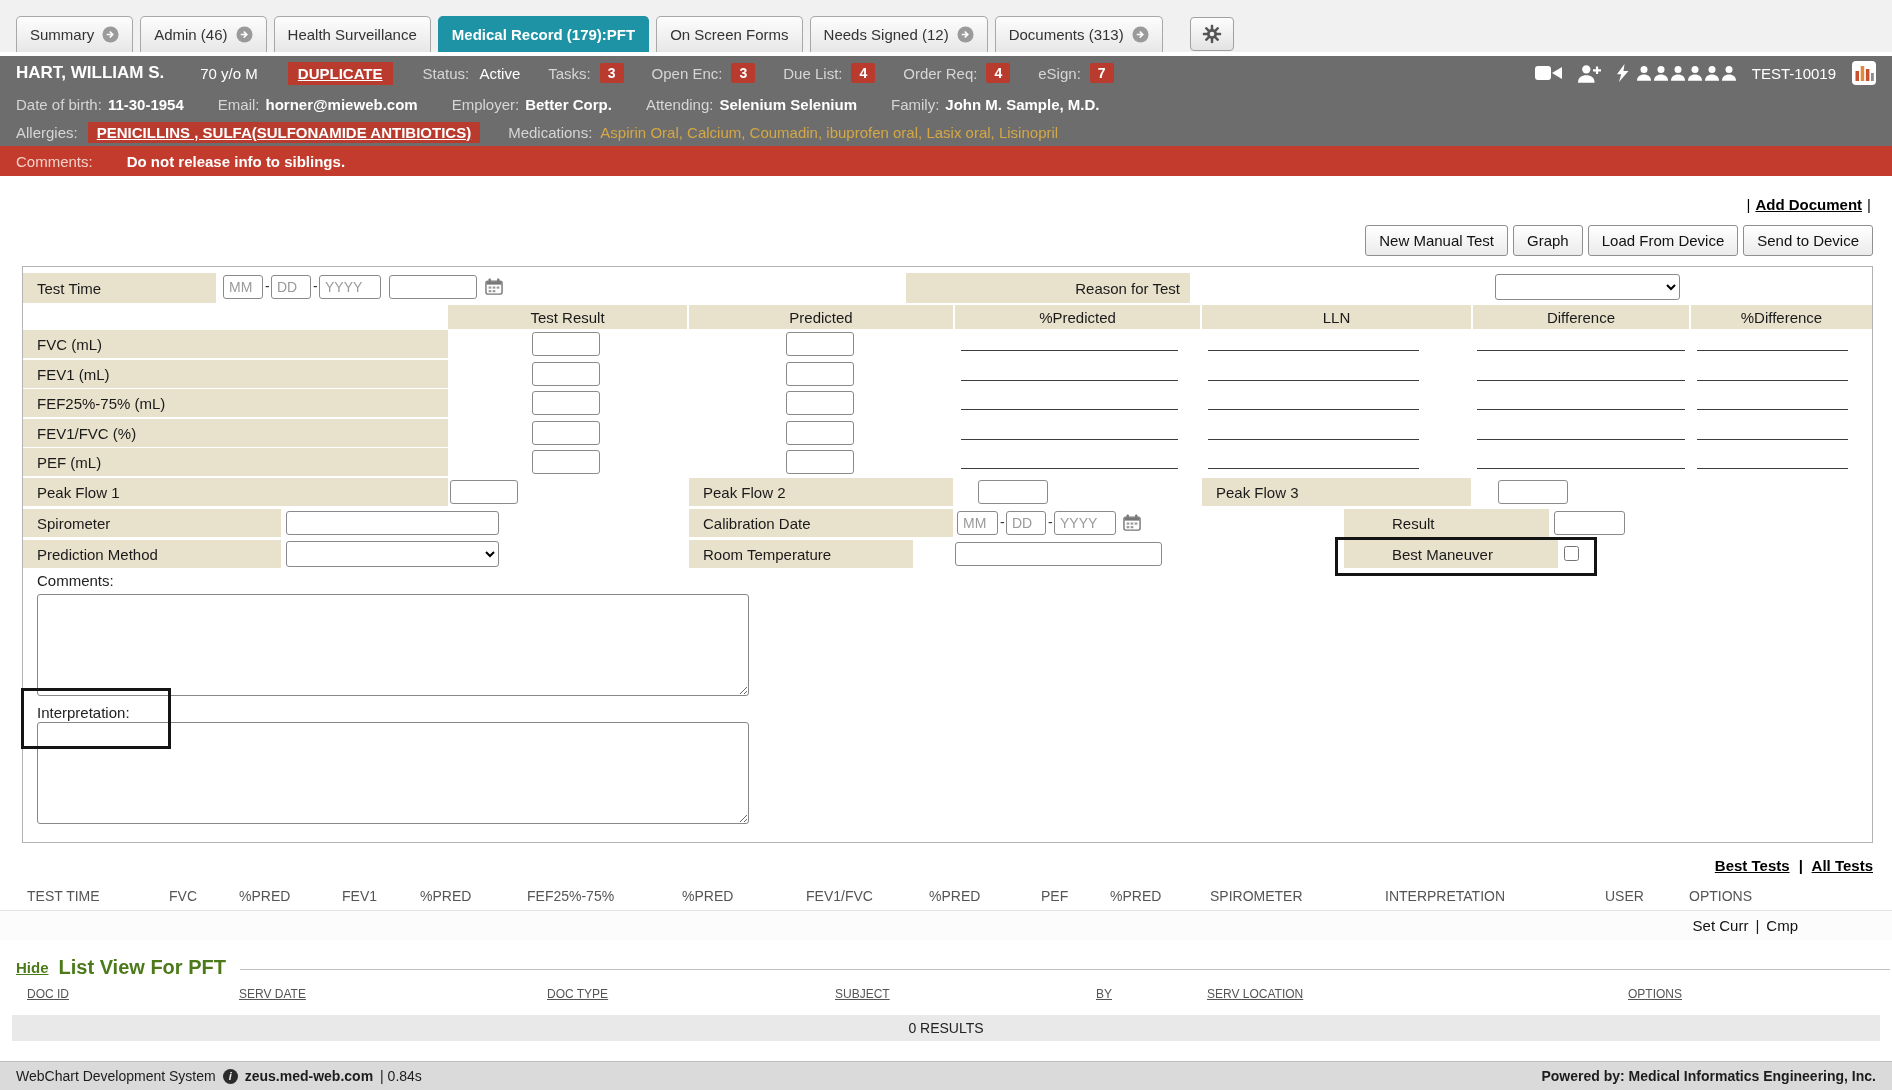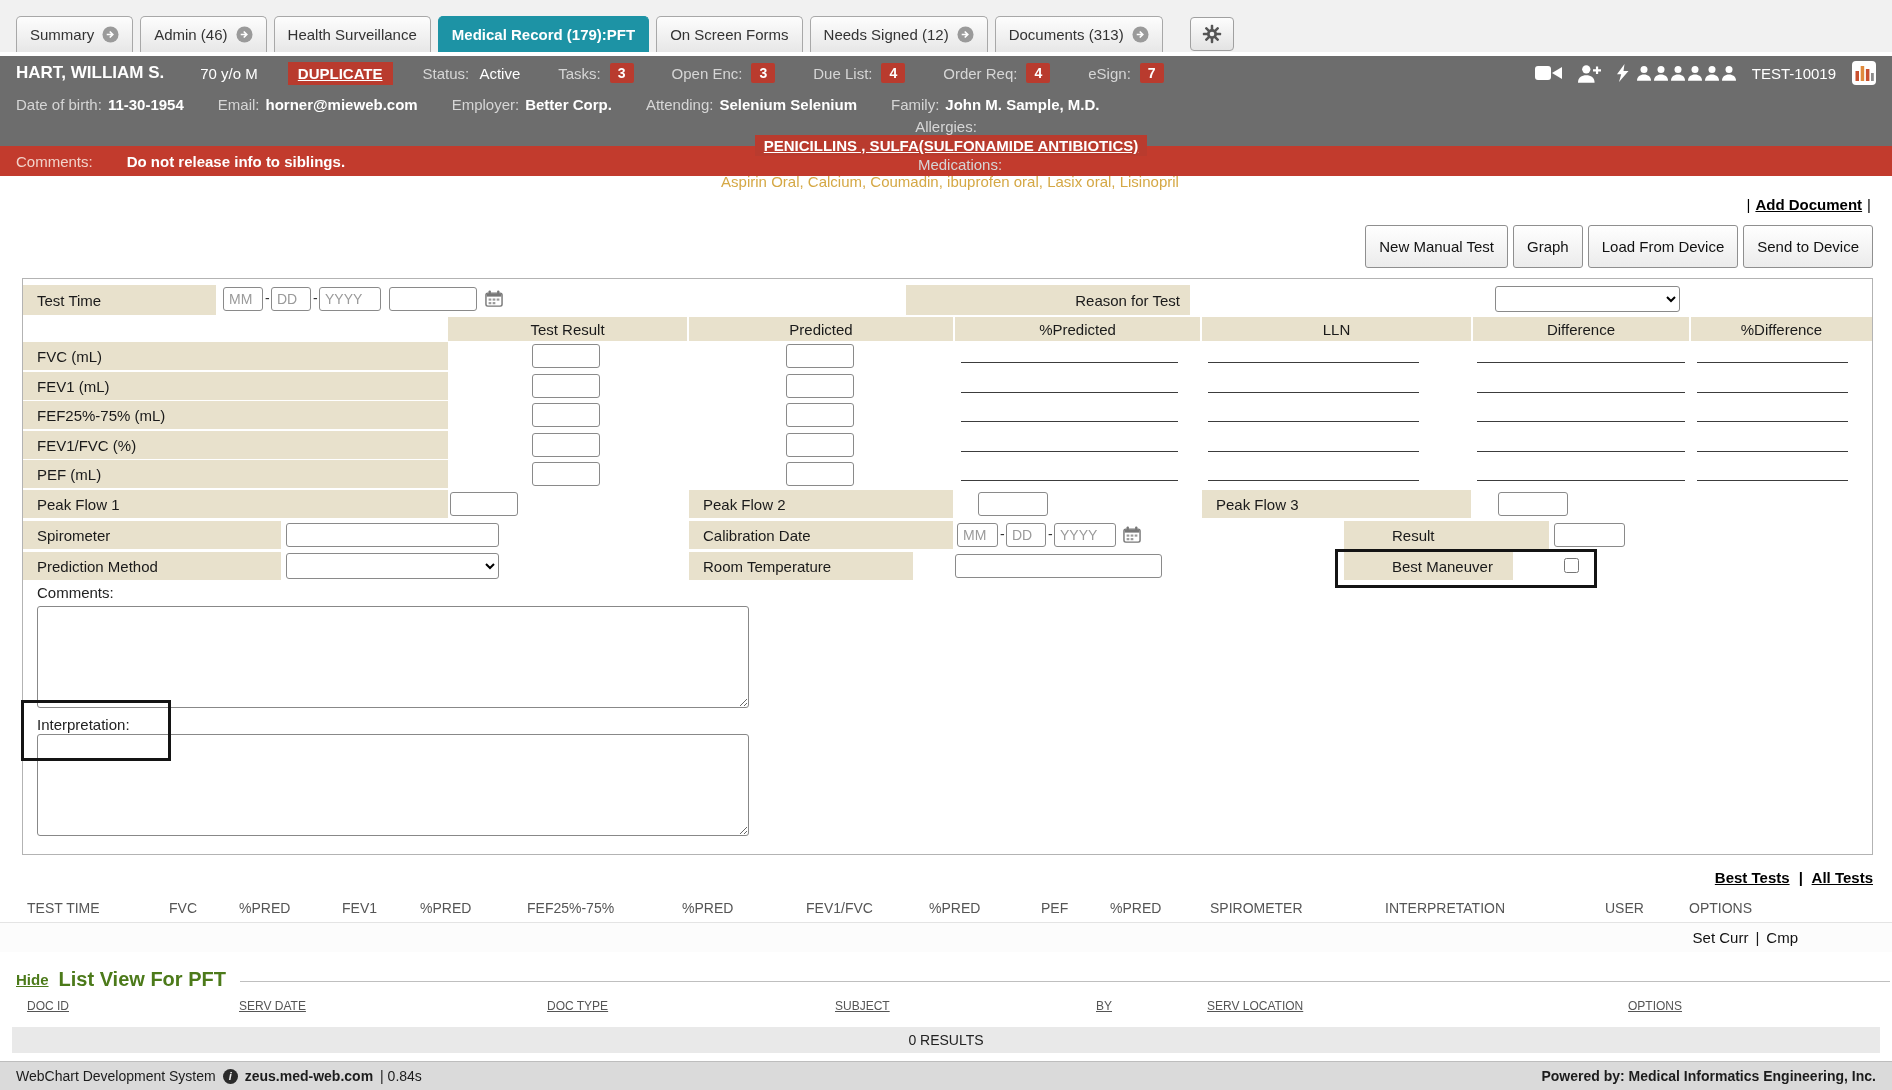--- a/index.html
+++ b/index.html
@@ -22,48 +22,48 @@
               background:linear-gradient(#fdfdfd,#e3e3e3); border:1px solid #a0a0a0; border-radius:4px; cursor:pointer; }
 
   
   .pt-bar { height:34px; background:var(--gray,#6d6d6d); display:flex; align-items:center; padding:0 16px; color:#fff; white-space:nowrap; }
   .pt-name { font-size:17px; font-weight:bold; }
   .pt-age { margin-left:36px; }
   .dup { margin-left:30px; background:var(--red,#b93b2e); color:#fff; font-weight:bold; text-decoration:underline; padding:3px 10px; }
   .status-g { margin-left:30px; }
   .hlab { color:#d6d6d6; }
   .hval { color:#ffffff; font-weight:bold; margin-left:6px; }
-  .counter { margin-left:38px; display:inline-flex; align-items:center; }
+  .counter { margin-left:28px; display:inline-flex; align-items:center; }
   .badge { margin-left:9px; background:var(--red,#b93b2e); color:#fff; font-weight:bold; font-size:14px; padding:2px 8px; border-radius:2px; }
   .pt-icons { margin-left:auto; display:flex; align-items:center; gap:16px; }
   .persons { display:flex; gap:3px; align-items:center; }
   .person { display:inline-flex; }
   .pt-id { color:#fff;text-align:center; }
 
   .demo-bar { height:28px; background:var(--gray,#6d6d6d); display:flex; align-items:center; padding:0 16px; gap:34px; white-space:nowrap; }
   .demo { display:inline-flex; align-items:center; }
 
-  .allergy-bar { height:28px; background:var(--gray,#6d6d6d); display:flex; align-items:center; padding:0 16px; white-space:nowrap;flex-direction:column; }
+  .allergy-bar { height:28px; background:var(--gray,#6d6d6d); display:flex; align-items:center; padding:0 16px; white-space:nowrap; }
   .allergy-chip { background:var(--red,#b93b2e); color:#fff; font-weight:bold; text-decoration:underline; padding:2px 9px; margin-left:10px; }
   .meds-label { margin-left:28px; }
   .meds { margin-left:8px; }
   .med, .med-sep { color:var(--gold,#d5a845); }
 
   .comments-bar { height:30px; background:var(--cred,#c23b2d); display:flex; align-items:center; padding:0 16px; }
   .cb-label { color:#f2d3ca; }
   .cb-text { margin-left:34px; color:#fff; font-weight:bold; }
 
   
   .add-doc { text-align:right; padding:20px 16px 0 0; }
   .add-doc a { color:#000; font-weight:bold; text-decoration:underline; }
   .pipe { margin:0 5px; color:#000; }
 
   .toolbar { display:flex; justify-content:flex-end; gap:5px; padding:12px 19px 0 0; }
   .tbtn { background:linear-gradient(#fff,#ebebeb); border:1px solid #8f8f8f; border-radius:3px; font-size:15px;
-          padding:12px 13px; color:#111; cursor:pointer; font-family:inherit; }
+          padding:6px 13px; color:#111; cursor:pointer; font-family:inherit; }
 
   .form-box { position:relative; margin:10px 0 0 22px; width:1851px; height:577px; border:1px solid #b3b3b3; background:#fff; }
   .frow { position:absolute; left:0; right:0; height:28px; }
   .tan { position:absolute; top:0; bottom:0; background:var(--tan,#e8e1cc); display:flex; align-items:center;
          padding-left:14px; font-size:15px; color:#1a1a1a; }
   .tan.right { justify-content:flex-end; padding-right:10px; padding-left:0; }
   .tan.colhead { justify-content:center; padding-left:0; }
   .fin { position:absolute; top:2px; height:24px; border:1px solid #8a8a8a; border-radius:3px; padding:0 5px;
          font:14px "Liberation Sans", sans-serif; color:#222; }
   .fin::placeholder { color:#9a9a9a; }
@@ -396,21 +396,21 @@
     </span>
     <div class="tan" style="left:1321px;width:205px;padding-left:48px">Result</div>
     <input class="fin" style="left: 1531px; width: 71px;">
   </div>
 
   <div class="frow" style="top:273px">
     <div class="tan" style="left:0;width:258px">Prediction Method</div>
     <select class="fsel" style="left:263px;width:213px"></select>
     <div class="tan" style="left:666px;width:224px">Room Temperature</div>
     <input class="fin" style="left: 932px; width: 207px;">
-    <div class="tan" style="left:1321px;width:169px;padding-left:48px">Best Maneuver</div>
+    <div class="tan" style="left:1321px;width:214px;padding-left:48px">Best Maneuver</div>
     <input type="checkbox" class="fcheck" style="left: 1541px;">
   </div>
 
   <div class="flab" style="top:305px">Comments:</div>
   <textarea class="ftext" style="top: 327px;"></textarea>
   <div class="flab" style="top:437px">Interpretation:</div>
   <textarea class="ftext" style="top: 455px;"></textarea>
 
   <div class="anno" style="left:1312px;top:270px;width:262px;height:39px"></div>
   <div class="anno" style="left:-2px;top:421px;width:150px;height:61px"></div>

